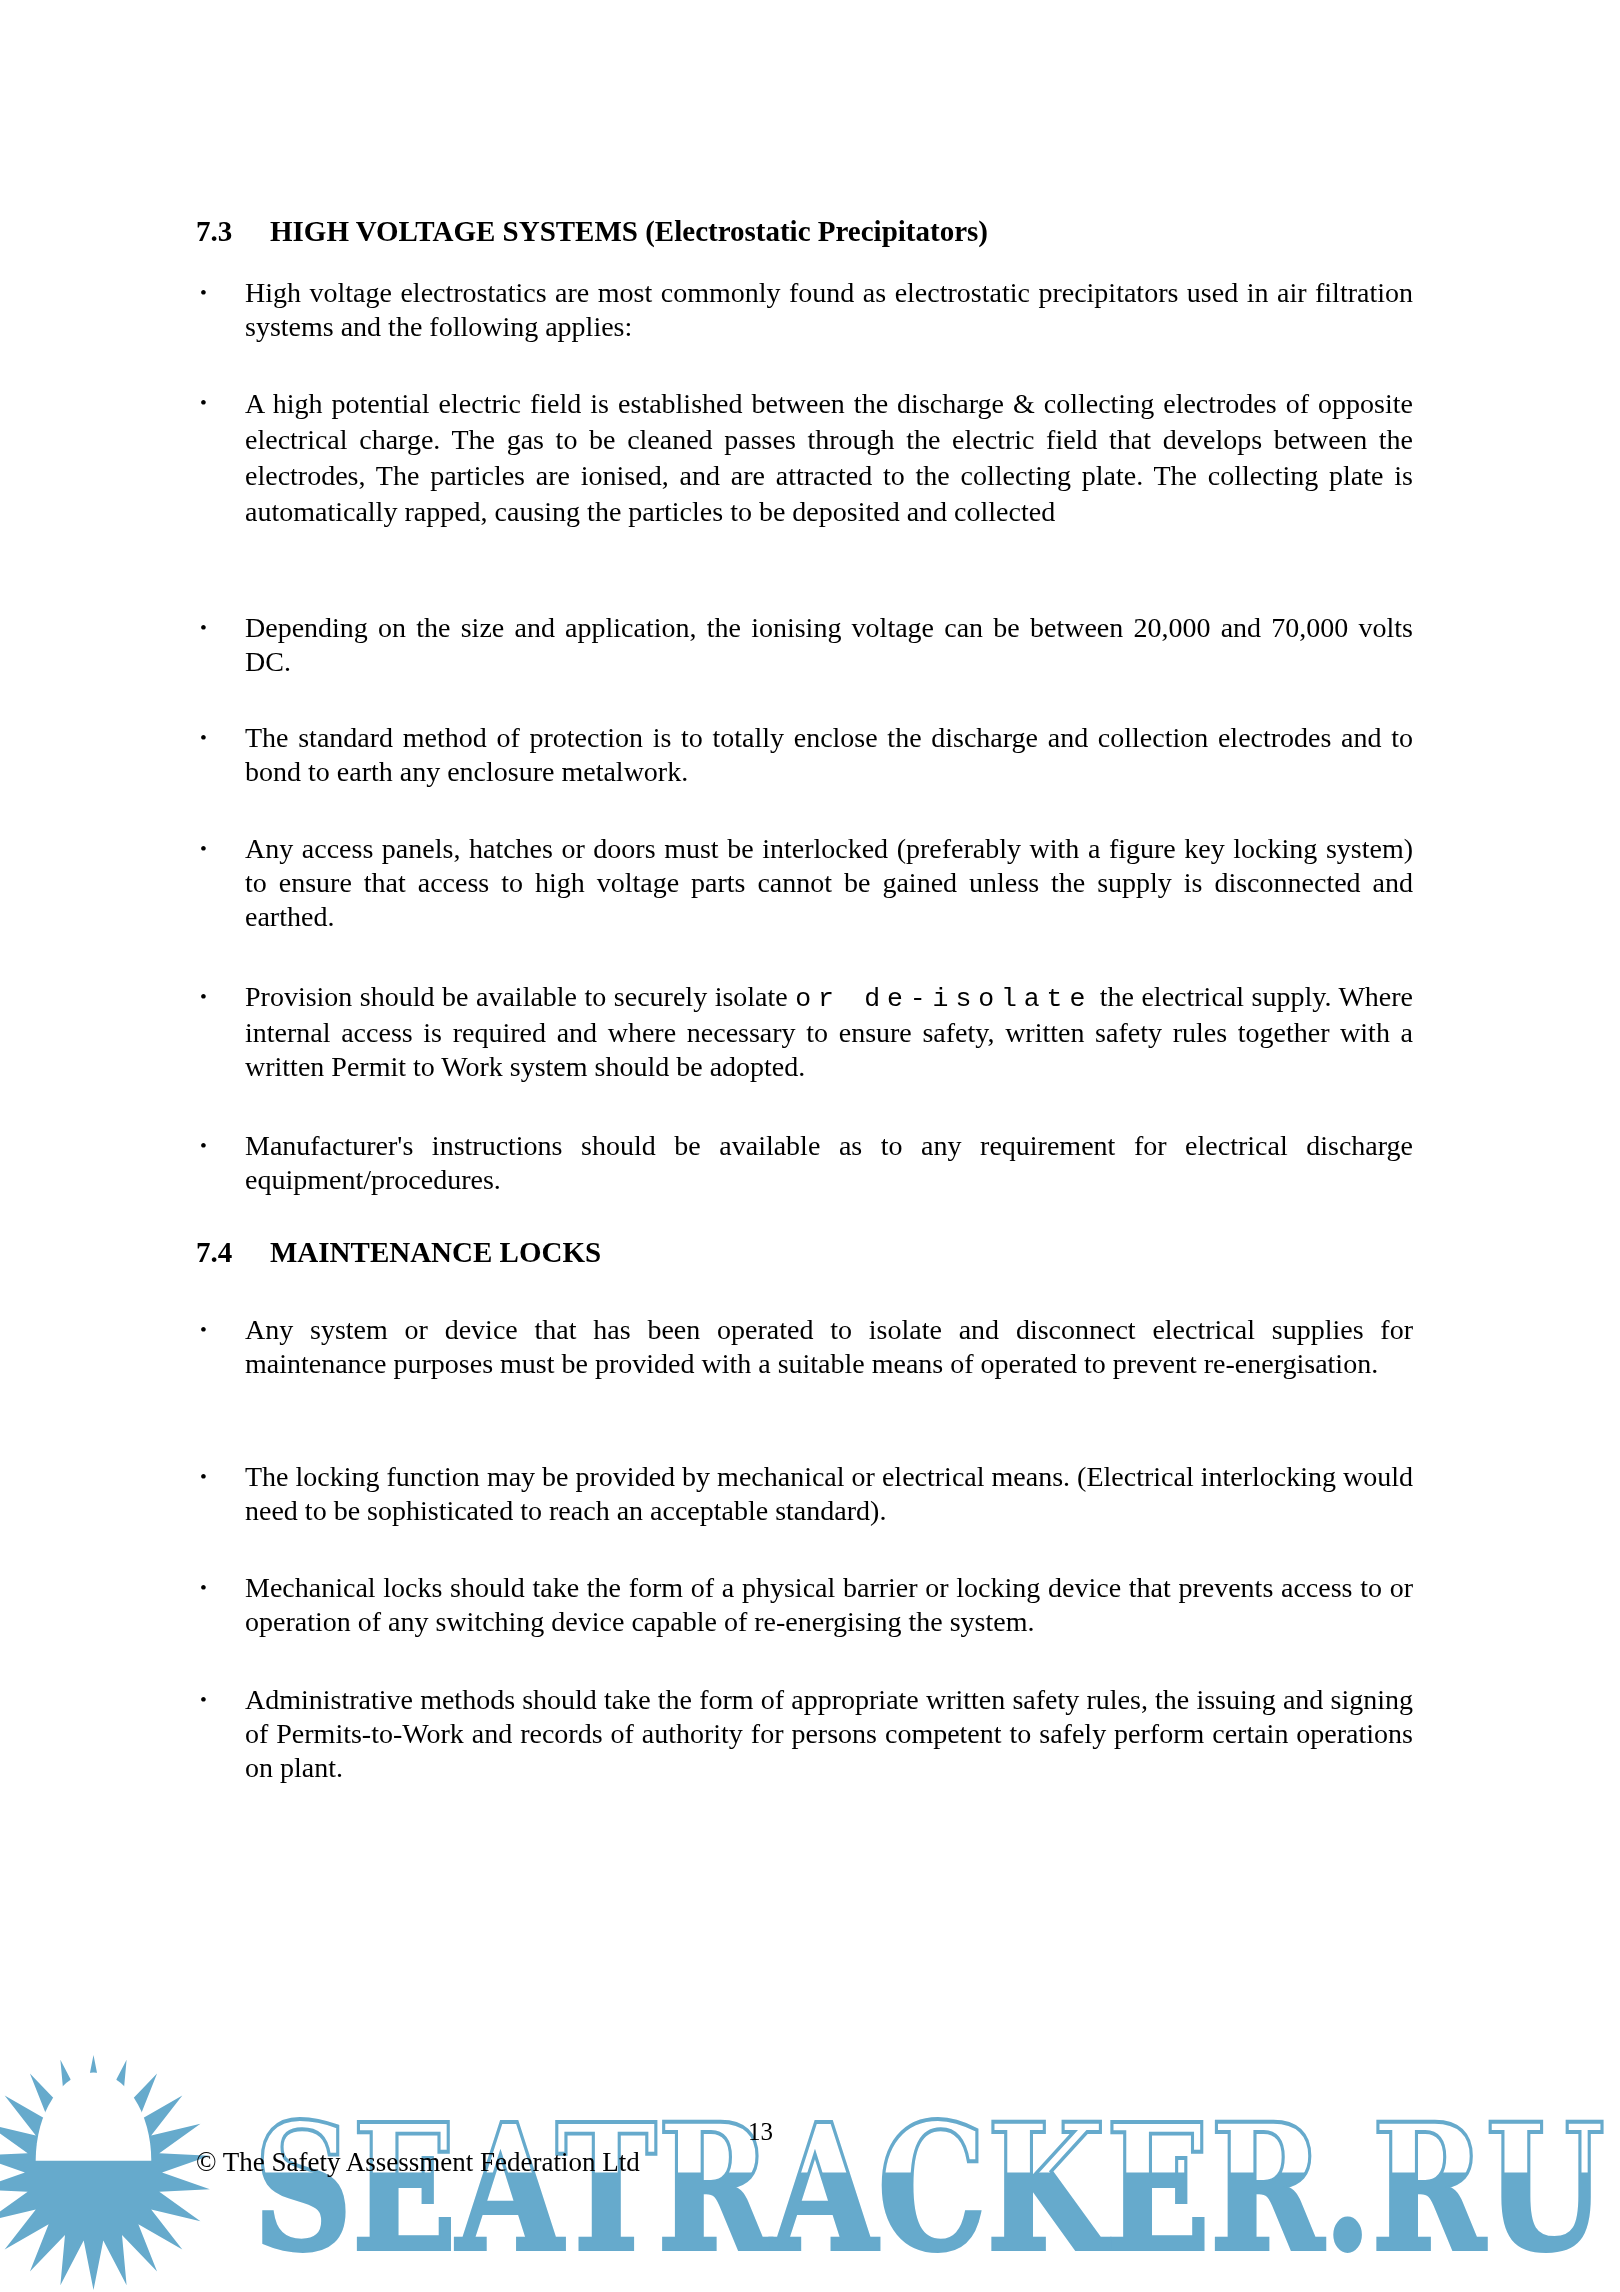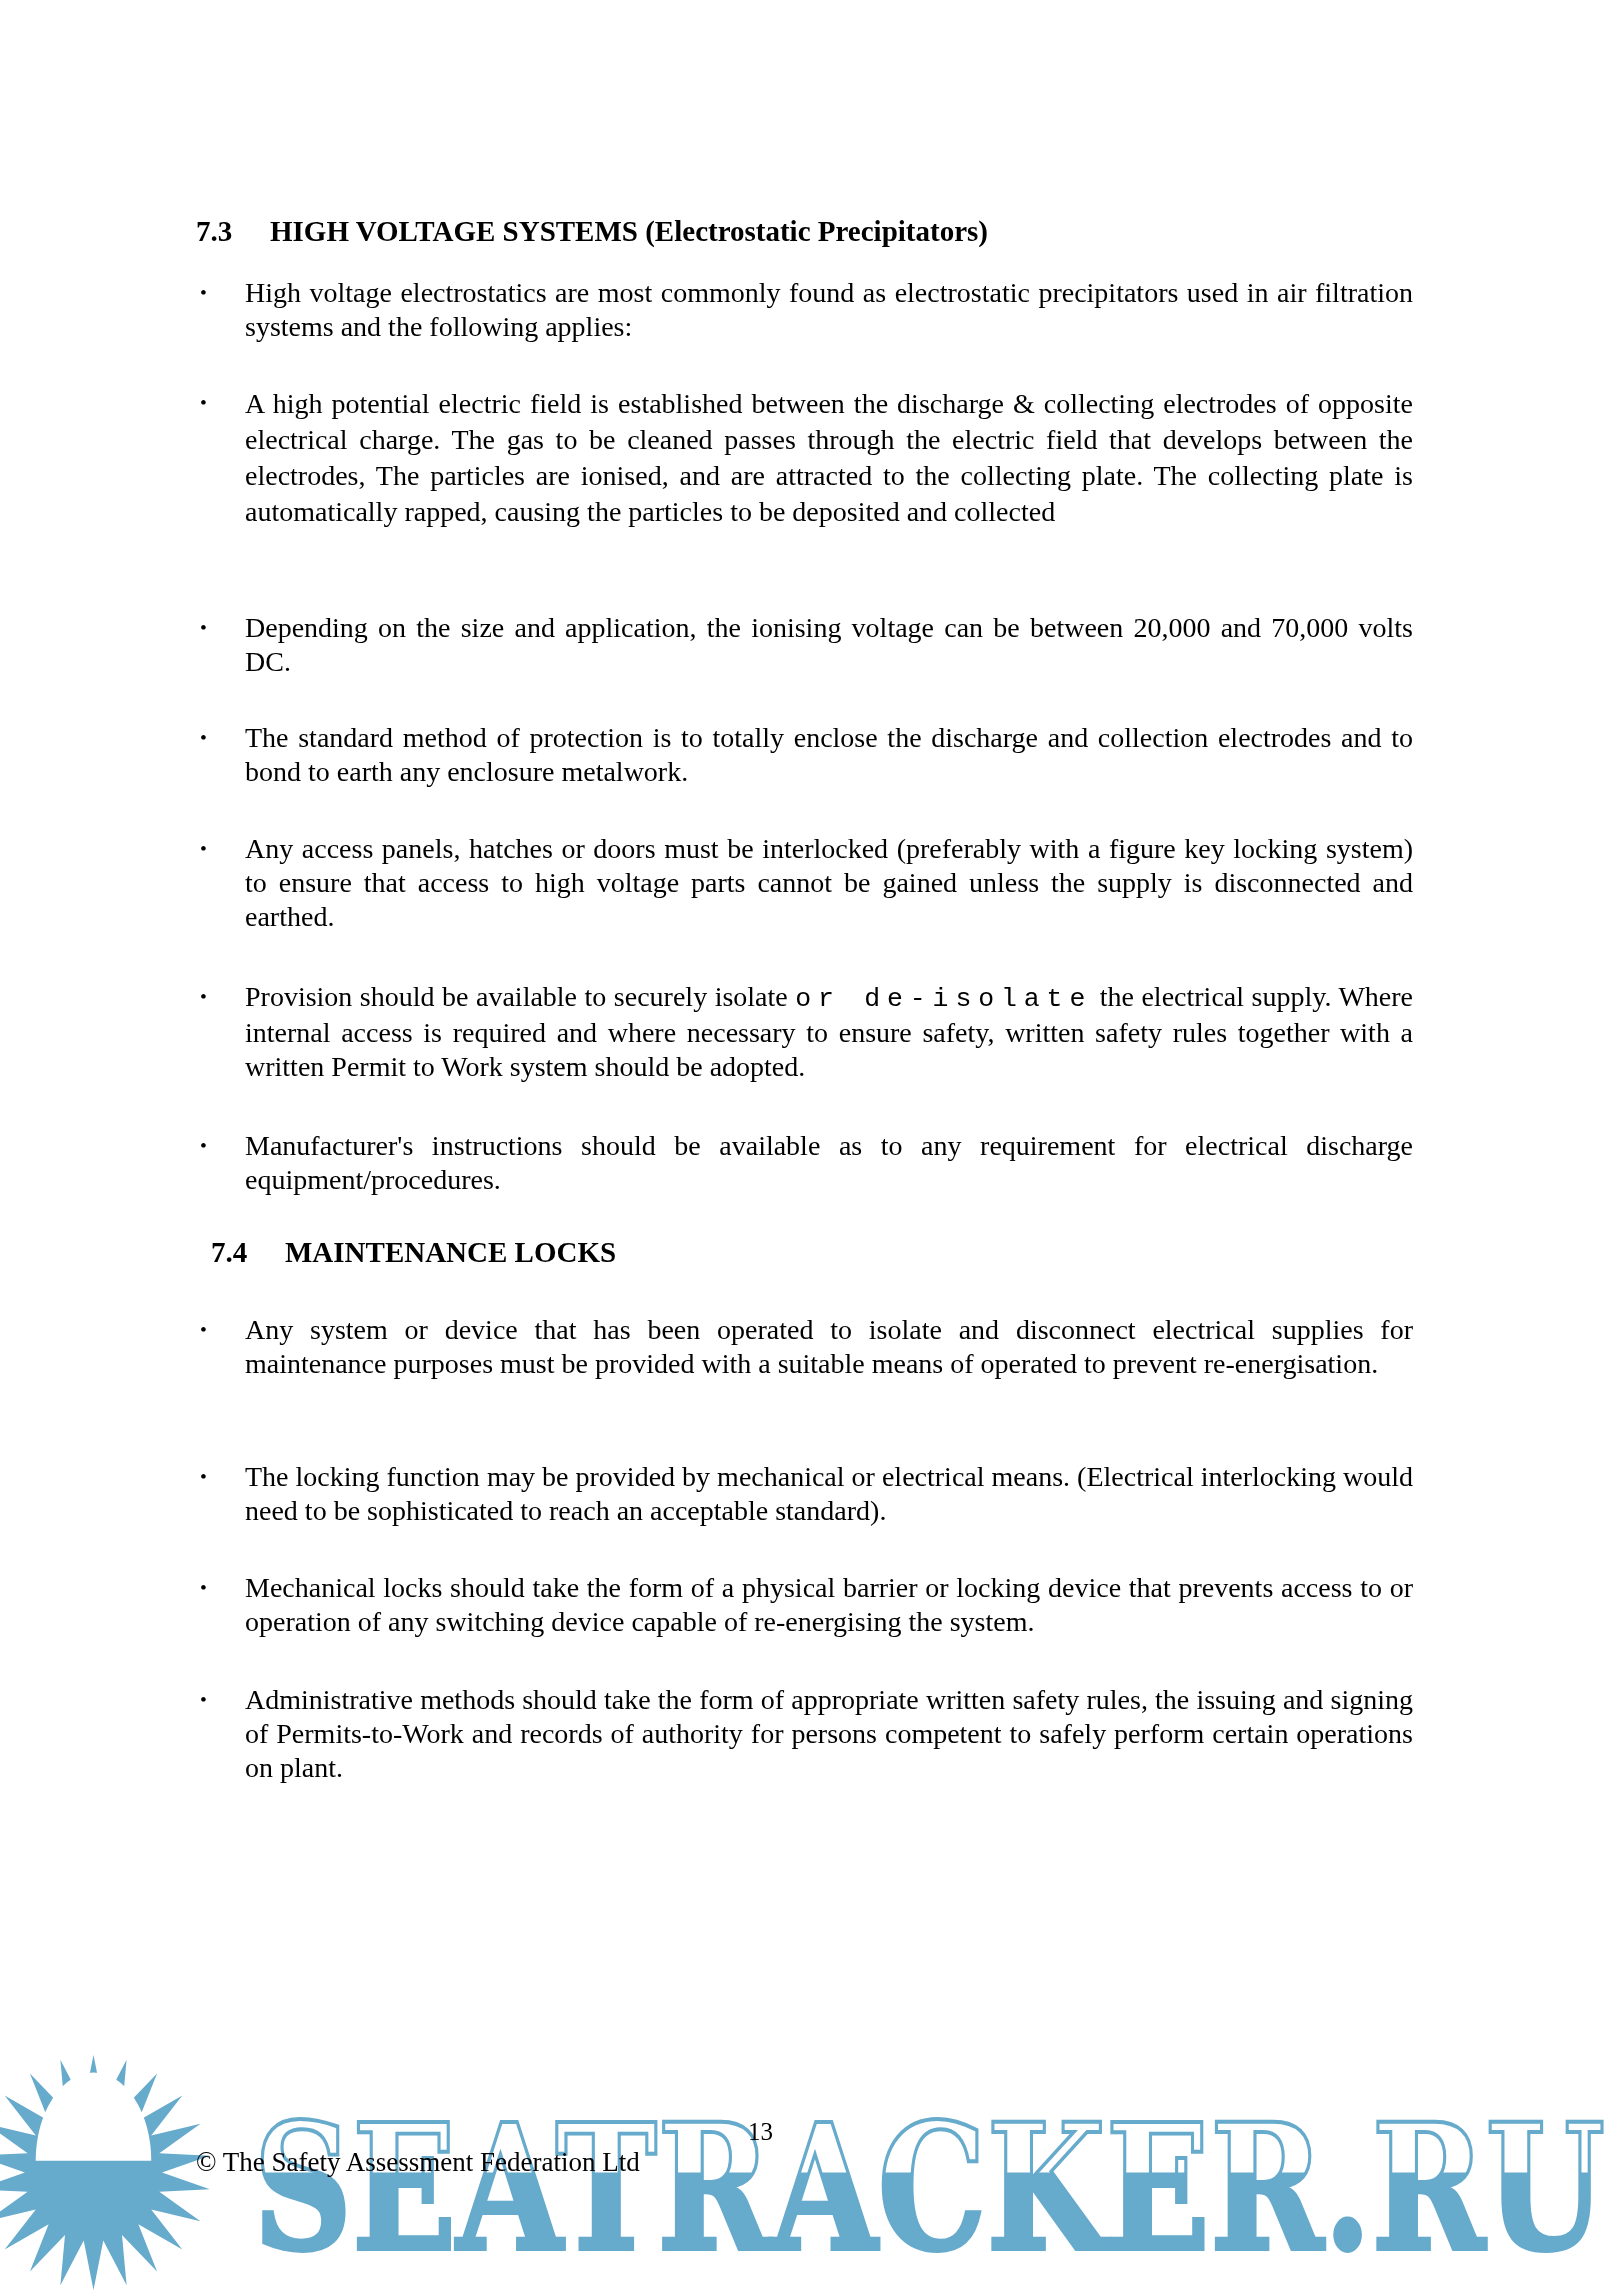--- a/index.html
+++ b/index.html
@@ -55,21 +55,21 @@
   <div class="bullet" style="top:980px;">
     <span class="dot">•</span>
     <div class="txt"><span>Provision should be available to securely isolate </span><span class="spaced">or de-isolate</span><span> the electrical supply. Where internal access is required and where necessary to ensure safety, written safety rules together with a written Permit to Work system should be adopted.</span></div>
   </div>
 
   <div class="bullet" style="top:1129px;">
     <span class="dot">•</span>
     <div class="txt">Manufacturer's instructions should be available as to any requirement for electrical discharge equipment/procedures.</div>
   </div>
 
-  <div class="heading" style="top:1236px;margin-left:15px;">
+  <div class="heading" style="top:1236px;">
     <span class="num">7.4</span><span>MAINTENANCE LOCKS</span>
   </div>
 
   <div class="bullet" style="top:1313px;">
     <span class="dot">•</span>
     <div class="txt">Any system or device that has been operated to isolate and disconnect electrical supplies for maintenance purposes must be provided with a suitable means of operated to prevent re-energisation.</div>
   </div>
 
   <div class="bullet" style="top:1460px;">
     <span class="dot">•</span>

